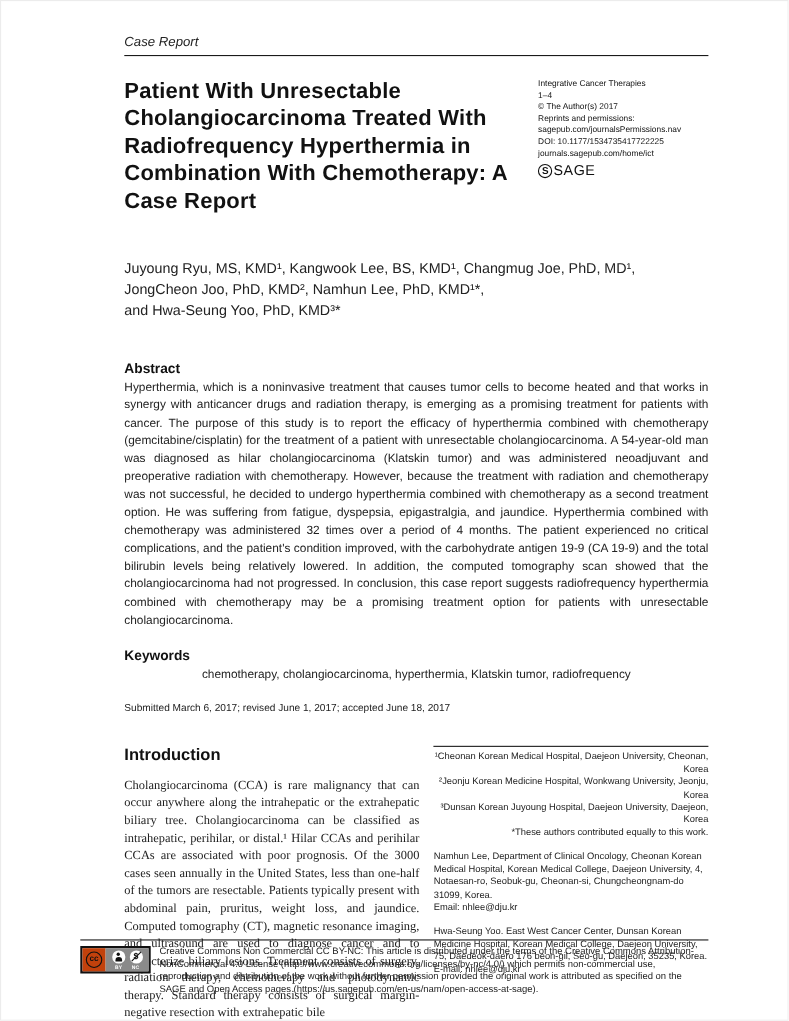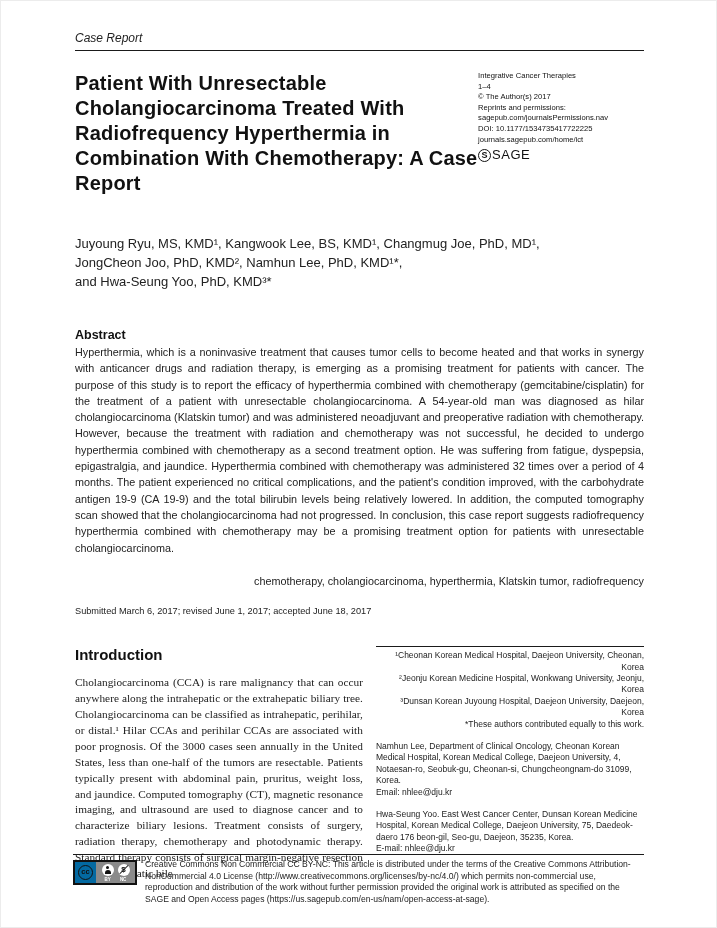--- a/index.html
+++ b/index.html
@@ -7,21 +7,21 @@
   body {
     width: 717px; height: 928px;
     font-family: "Liberation Sans", sans-serif;
     color: #1a1a1a;
   }
   .page {
     position: relative;
     width: 717px; height: 928px;
     background: #fff;
     border: 1px solid #ececec;
-    padding: 30px 72px 0 74px;
+    padding: 30px 72px 0 112px;
     overflow: hidden;
   }
   .kicker { font-style: italic; font-size: 12px; color: #222; }
   .head-rule { border: none; border-top: 1.5px solid #1a1a1a; margin-top: 5px; }
 
   .title-row { display: flex; justify-content: flex-start; margin-top: 20px; }
   .article-title {
     width: 452px;
     font-size: 20px; line-height: 25px; font-weight: bold;
     letter-spacing: 0.2px; color: #111;
@@ -36,21 +36,21 @@
   .sage-text { font-weight: normal; font-size: 13px; letter-spacing: 0.5px; }
 
   .authors { margin-top: 38px; font-size: 13px; line-height: 19px; font-weight: normal; color: #222; }
 
   .abstract { margin-top: 37px; }
   .sec-label { font-size: 12.5px; font-weight: bold; margin-bottom: 2px; color: #111; }
   .abstract-body, .keywords-body {
     font-size: 10.8px; line-height: 16.3px; text-align: justify; color: #222;
   }
   .keywords { margin-top: 17px; }
-  .keywords-body { text-align: right; }
+  .keywords-body { text-align: center; }
   .submitted { margin-top: 17px; font-size: 9.2px; color: #222; }
 
   .columns { display: flex; margin-top: 30px; }
   .col-left { width: 290px; margin-right: 13px; }
   .col-right { width: 270px; }
   .intro-heading { font-size: 15px; font-weight: bold; color: #111; margin-bottom: 12px; }
   .intro-body {
     font-family: "Liberation Serif", serif;
     font-size: 11.3px; line-height: 15.9px; text-align: justify; color: #1c1c1c;
   }
@@ -65,21 +65,21 @@
   .footer {
     position: absolute; left: 72px; right: 72px; bottom: 22px;
     font-size: 8.6px; line-height: 11.4px; color: #222;
   }
   .footer-rule { border: none; border-top: 1px solid #1a1a1a; margin-bottom: 4px; }
   .footer-flex { display: flex; }
   .cc-badge {
     flex-shrink: 0; width: 64px; height: 25px; border: 2px solid #111;
     display: flex; margin-right: 8px; background: #fff; margin-top: 1px;
   }
-  .cc-left { width: 21px; display: flex; align-items: center; justify-content: center; background: #0369a1; }
+  .cc-left { width: 21px; display: flex; align-items: center; justify-content: center; background: #c2410c; }
   .cc-circle {
     width: 15px; height: 15px; border: 1.6px solid #111; border-radius: 50%;
     font-weight: bold; font-size: 7.5px; line-height: 12.5px; text-align: center; color: #111;
   }
   .cc-right { flex: 1; background: #8a8a8a; display: flex; flex-direction: column; align-items: center; justify-content: center; }
   .cc-icons { display: flex; gap: 4px; }
   .icon-circle { width: 12px; height: 12px; background: #fff; border-radius: 50%; position: relative; }
   .person-head { position: absolute; top: 2px; left: 4.5px; width: 3px; height: 3px; background: #111; border-radius: 50%; }
   .person-body { position: absolute; top: 6px; left: 3px; width: 6px; height: 4px; background: #111; border-radius: 3px 3px 0 0; }
   .nc-dollar { font-weight: bold; font-size: 8px; line-height: 12px; text-align: center; color: #111; }
@@ -117,20 +117,21 @@
     <div>JongCheon Joo, PhD, KMD², Namhun Lee, PhD, KMD¹*,</div>
     <div>and Hwa-Seung Yoo, PhD, KMD³*</div>
   </div>
 
   <div class="abstract">
     <div class="sec-label">Abstract</div>
     <div class="abstract-body">Hyperthermia, which is a noninvasive treatment that causes tumor cells to become heated and that works in synergy with anticancer drugs and radiation therapy, is emerging as a promising treatment for patients with cancer. The purpose of this study is to report the efficacy of hyperthermia combined with chemotherapy (gemcitabine/cisplatin) for the treatment of a patient with unresectable cholangiocarcinoma. A 54-year-old man was diagnosed as hilar cholangiocarcinoma (Klatskin tumor) and was administered neoadjuvant and preoperative radiation with chemotherapy. However, because the treatment with radiation and chemotherapy was not successful, he decided to undergo hyperthermia combined with chemotherapy as a second treatment option. He was suffering from fatigue, dyspepsia, epigastralgia, and jaundice. Hyperthermia combined with chemotherapy was administered 32 times over a period of 4 months. The patient experienced no critical complications, and the patient's condition improved, with the carbohydrate antigen 19-9 (CA 19-9) and the total bilirubin levels being relatively lowered. In addition, the computed tomography scan showed that the cholangiocarcinoma had not progressed. In conclusion, this case report suggests radiofrequency hyperthermia combined with chemotherapy may be a promising treatment option for patients with unresectable cholangiocarcinoma.</div>
   </div>
 
   <div class="keywords">
+    <div class="sec-label">Keywords</div>
     <div class="keywords-body">chemotherapy, cholangiocarcinoma, hyperthermia, Klatskin tumor, radiofrequency</div>
   </div>
 
   <div class="submitted">Submitted March 6, 2017; revised June 1, 2017; accepted June 18, 2017</div>
 
   <div class="columns">
     <div class="col-left">
       <h2 class="intro-heading">Introduction</h2>
       <p class="intro-body">Cholangiocarcinoma (CCA) is rare malignancy that can occur anywhere along the intrahepatic or the extrahepatic biliary tree. Cholangiocarcinoma can be classified as intrahepatic, perihilar, or distal.¹ Hilar CCAs and perihilar CCAs are associated with poor prognosis. Of the 3000 cases seen annually in the United States, less than one-half of the tumors are resectable. Patients typically present with abdominal pain, pruritus, weight loss, and jaundice. Computed tomography (CT), magnetic resonance imaging, and ultrasound are used to diagnose cancer and to characterize biliary lesions. Treatment consists of surgery, radiation therapy, chemotherapy and photodynamic therapy. Standard therapy consists of surgical margin-negative resection with extrahepatic bile</p>
     </div>

